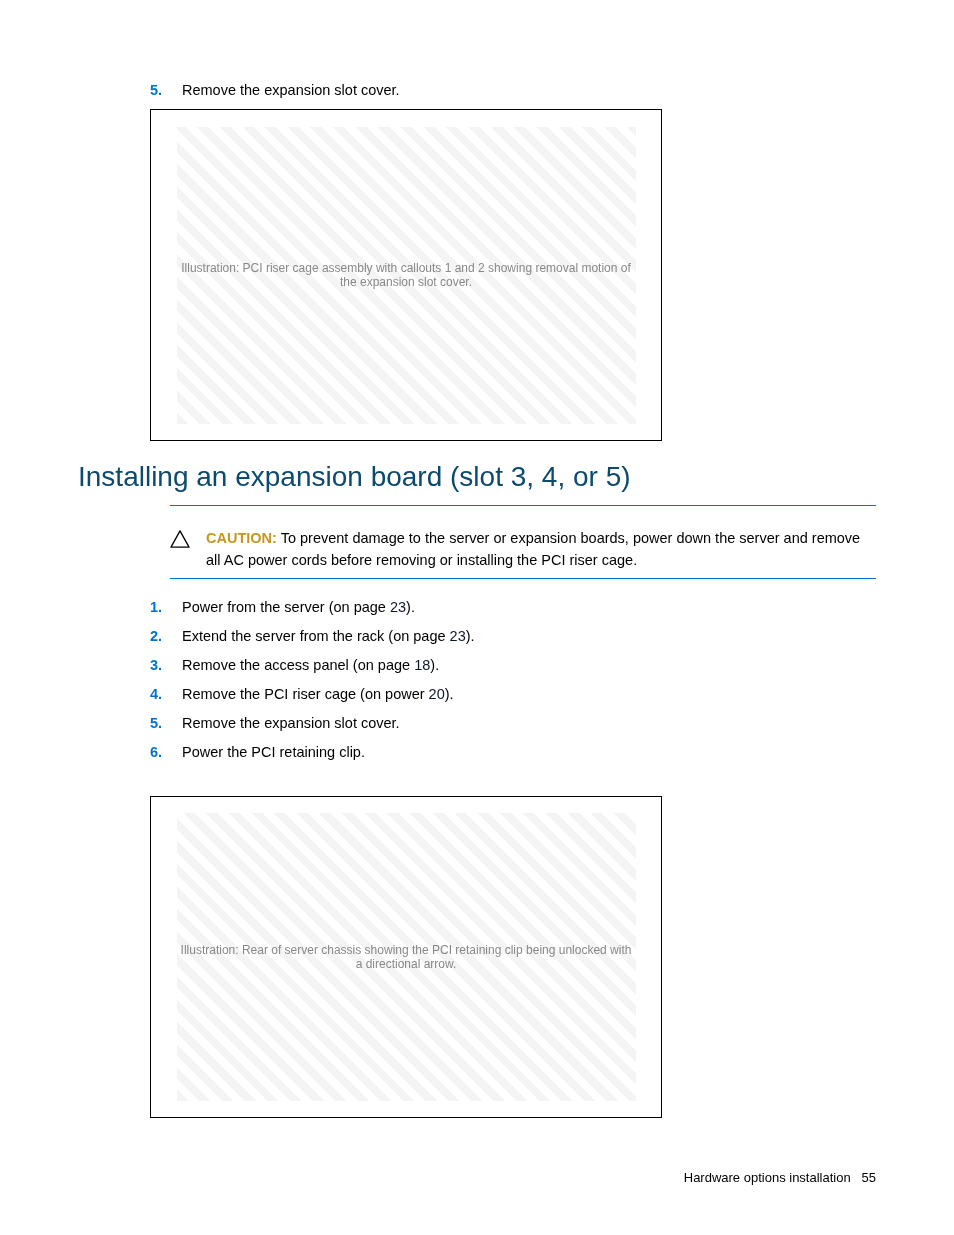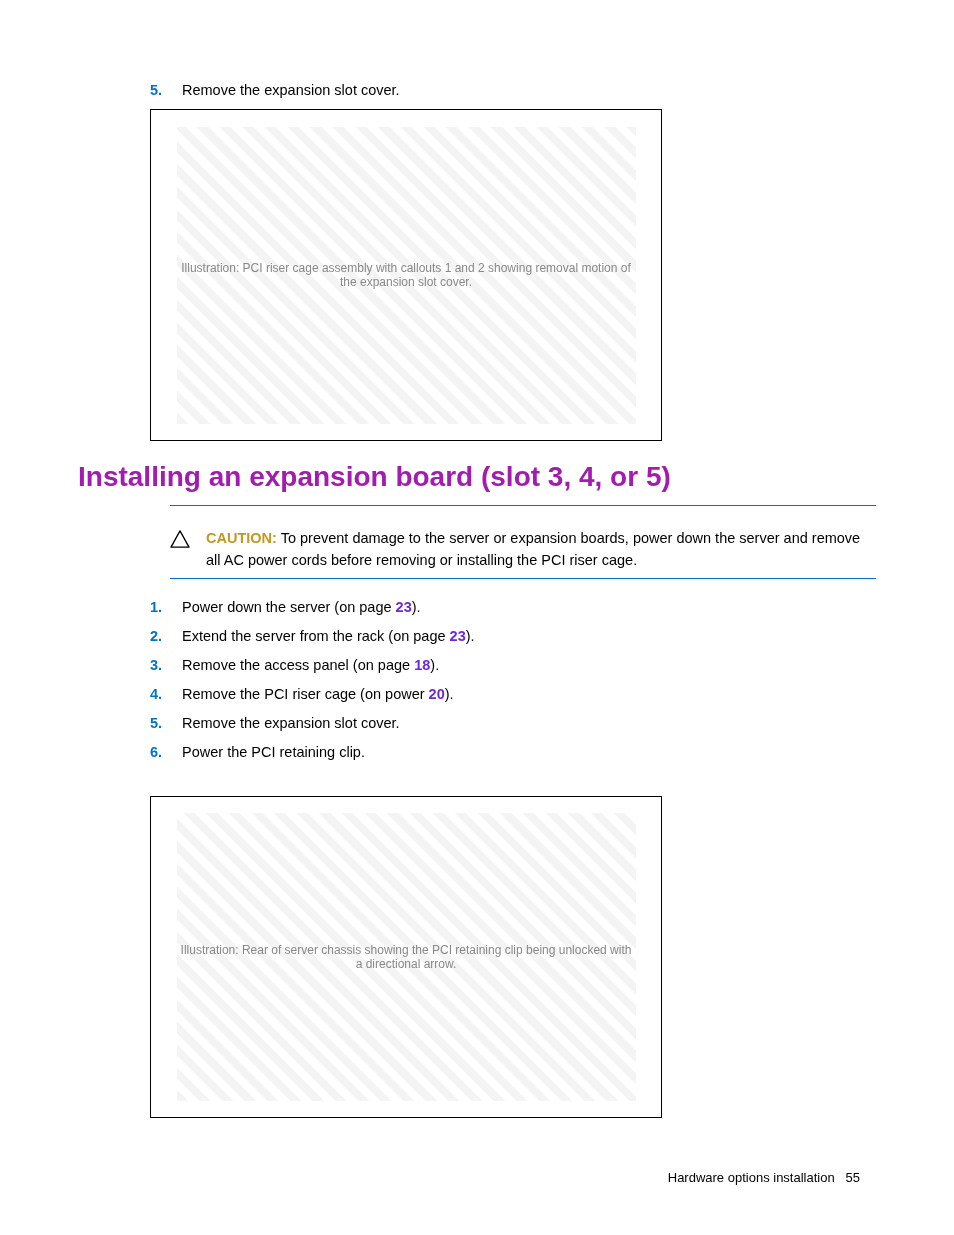--- a/index.html
+++ b/index.html
@@ -33,22 +33,21 @@
   .step-num {
     color: #0073cf;
     font-weight: bold;
     width: 32px;
     flex: 0 0 32px;
   }
   .step-text {
     flex: 1;
   }
   .page-link {
-    color: #6d28d9;
-    font-weight: bold;
+    color: #0f172a;
   }
   .figure {
     border: 1px solid #000;
     margin: 6px 0 18px 72px;
     display: flex;
     align-items: center;
     justify-content: center;
     background: #fff;
     text-align: center;
   }
@@ -67,22 +66,22 @@
     background: repeating-linear-gradient(45deg, #f4f4f4 0 8px, #fff 8px 16px);
     display: flex;
     align-items: center;
     justify-content: center;
     color: #888;
     font-size: 12px;
   }
   h2.section-heading {
     font-family: "Arial Narrow", Arial, sans-serif;
     font-stretch: condensed;
-    font-weight: bold;
-    color: #a21caf;
+    font-weight: normal;
+    color: #0c4a6e;
     font-size: 28px;
     margin: 20px 0 12px 0;
   }
   .caution-block {
     margin: 0 0 18px 92px;
     border-top: 1px solid #0073cf;
     border-bottom: 1px solid #0073cf;
     padding: 22px 4px 6px 0;
     display: flex;
     align-items: flex-start;
@@ -101,21 +100,21 @@
   .caution-text {
     flex: 1;
   }
   .caution-label {
     font-weight: bold;
     color: #c8971f;
   }
   .footer {
     position: absolute;
     bottom: 50px;
-    right: 94px;
+    right: 78px;
     font-size: 13px;
     color: #000;
   }
 </style>
 </head>
 <body>
 
 <div class="page">
 
   <ol class="step-list">
@@ -138,21 +137,21 @@
       </svg>
     </span>
     <span class="caution-text">
       <span class="caution-label">CAUTION:</span><span> To prevent damage to the server or expansion boards, power down the server and remove all AC power cords before removing or installing the PCI riser cage.</span>
     </span>
   </div>
 
   <ol class="step-list">
     <li class="step-item">
       <span class="step-num">1.</span>
-      <span class="step-text"><span>Power down the server (on page </span><span class="page-link">23</span><span>).</span></span>
+      <span class="step-text"><span>Power from the server (on page </span><span class="page-link">23</span><span>).</span></span>
     </li>
     <li class="step-item">
       <span class="step-num">2.</span>
       <span class="step-text"><span>Extend the server from the rack (on page </span><span class="page-link">23</span><span>).</span></span>
     </li>
     <li class="step-item">
       <span class="step-num">3.</span>
       <span class="step-text"><span>Remove the access panel (on page </span><span class="page-link">18</span><span>).</span></span>
     </li>
     <li class="step-item">

